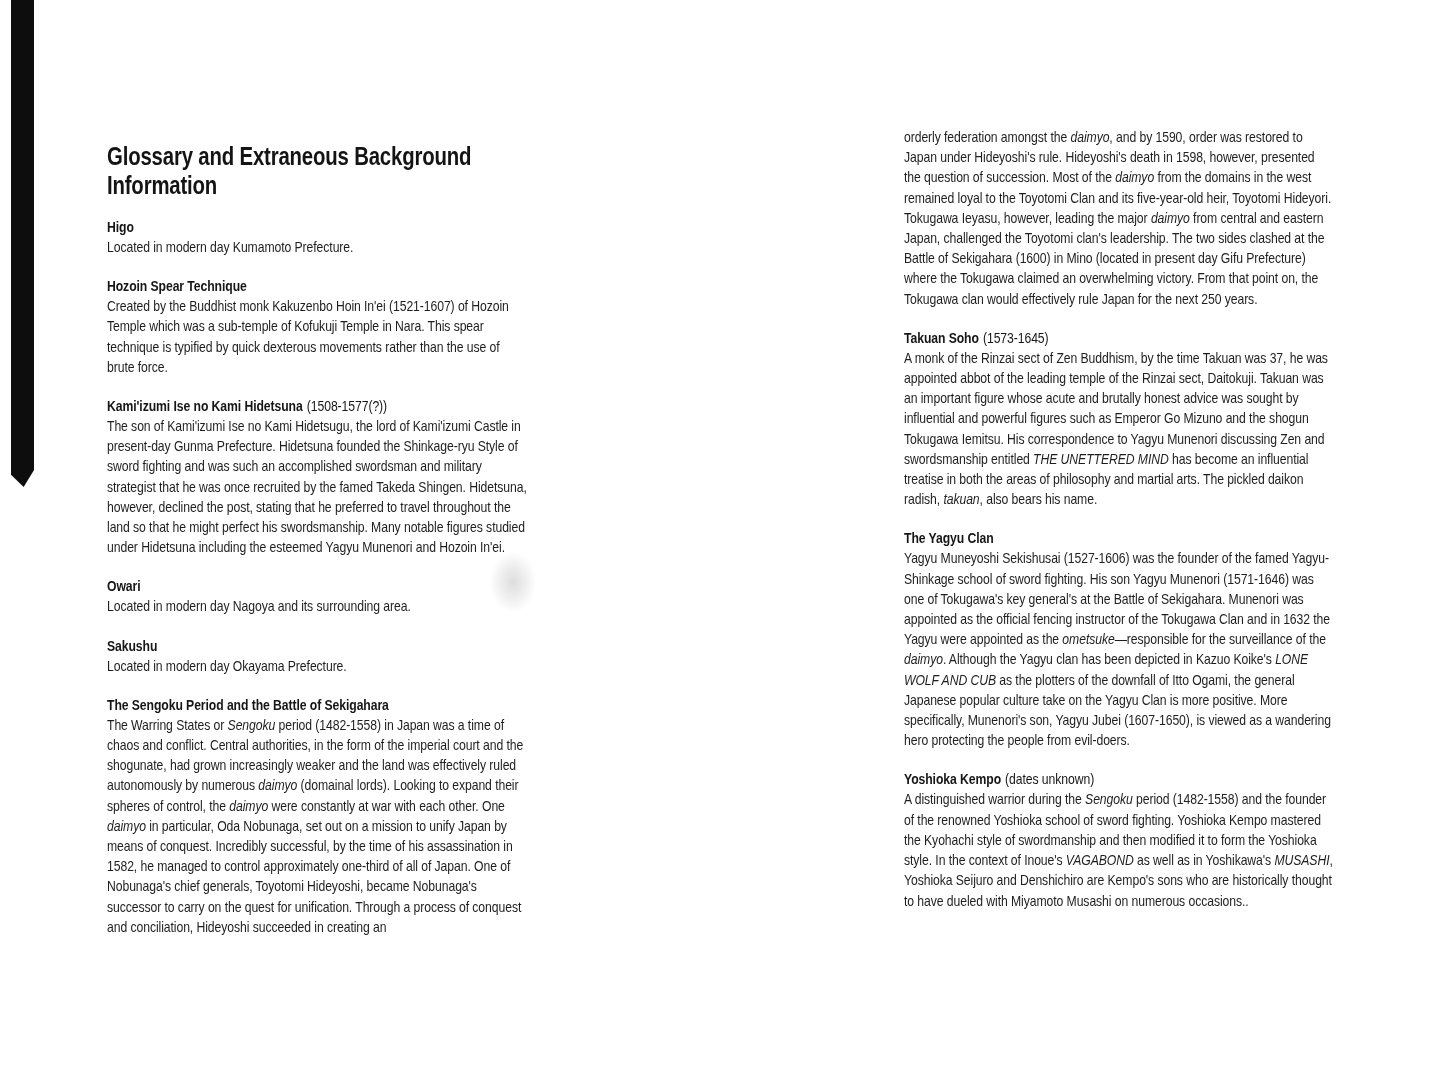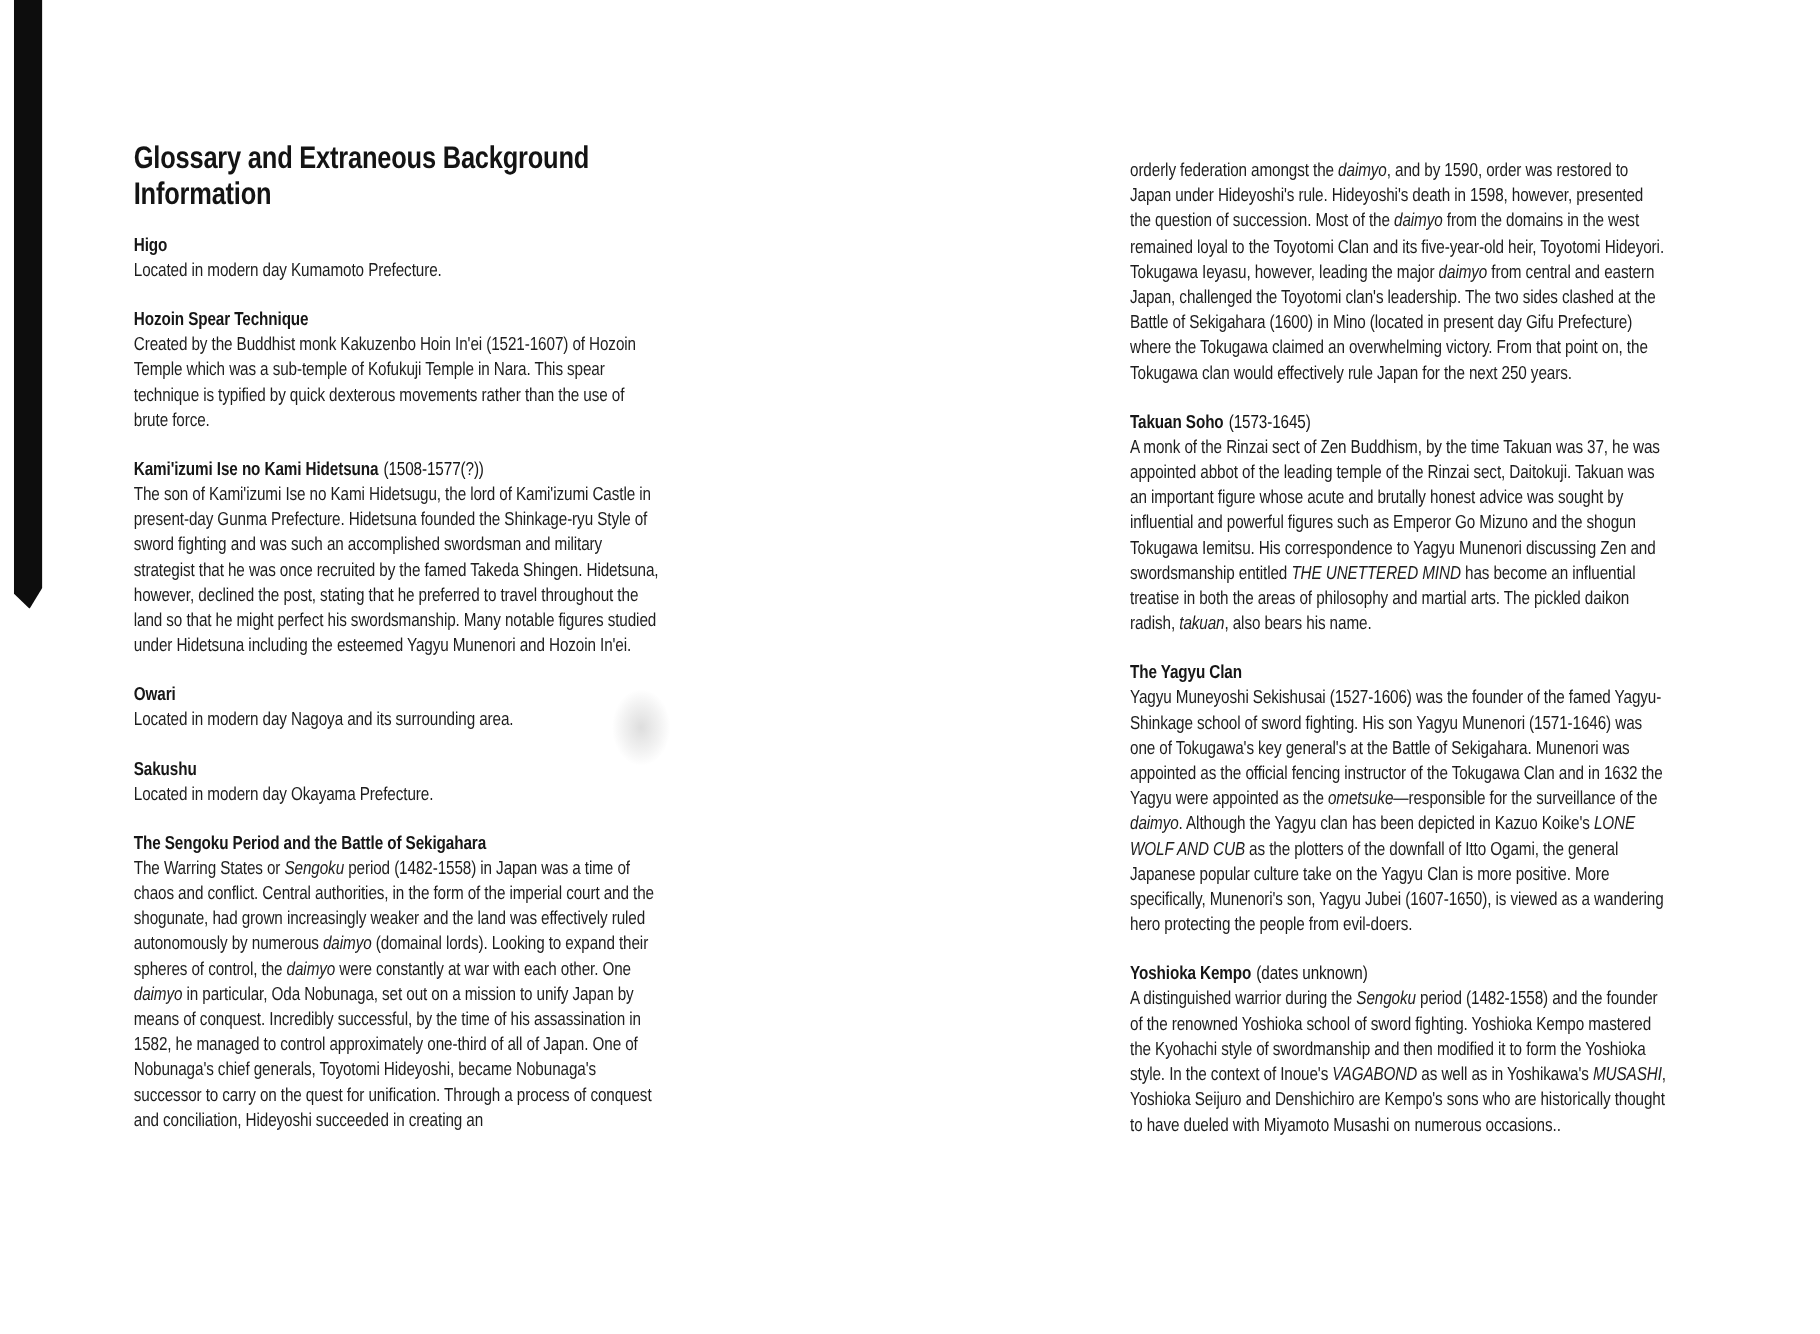--- a/index.html
+++ b/index.html
@@ -34,21 +34,21 @@
     width: 46px;
     height: 60px;
     background: radial-gradient(ellipse at center,
       rgba(125,125,125,0.26) 0%,
       rgba(125,125,125,0.10) 45%,
       rgba(125,125,125,0) 72%);
   }
   .col {
     position: absolute;
   }
-  .col-left  { left: 107px; top: 112px; width: 420px; }
+  .col-left  { left: 107px; top: 142px; width: 420px; }
   .col-right { left: 904px; top: 127px; width: 430px; }
   
   .col-inner {
     transform: scaleX(0.814);
     transform-origin: 0 0;
   }
   .col-left  .col-inner { width: 516px; }
   .col-right .col-inner { width: 528px; }
 
   h1.page-title {

